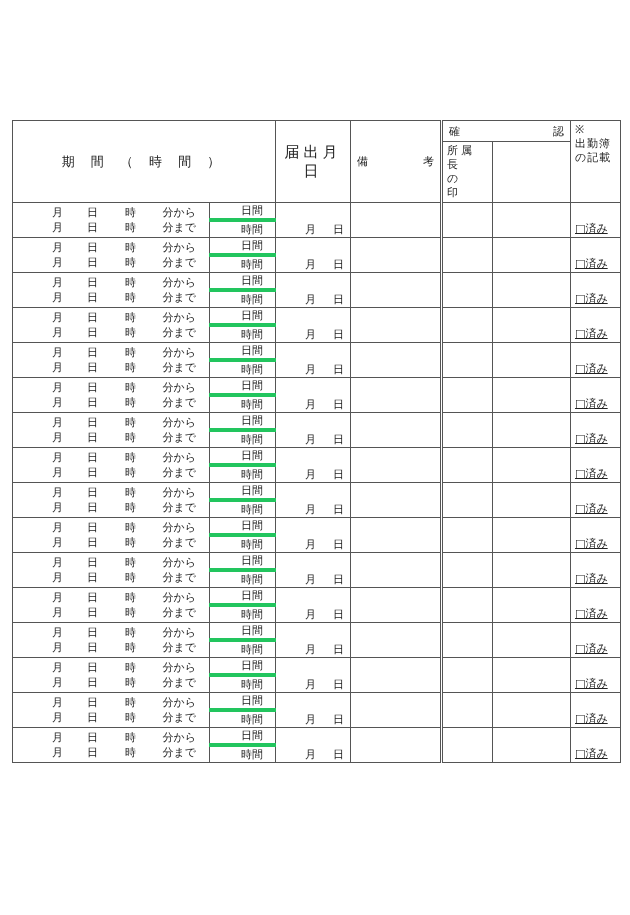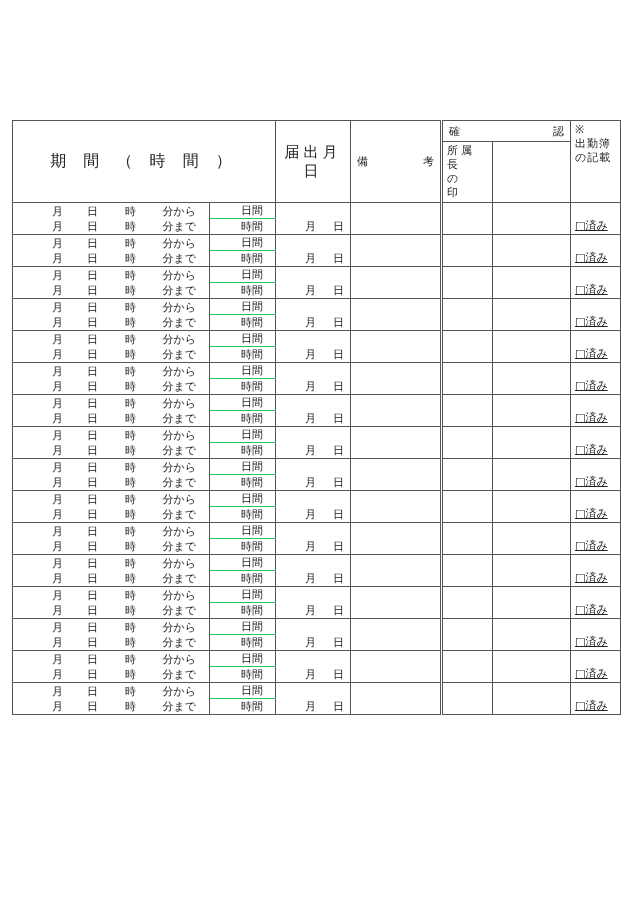--- a/index.html
+++ b/index.html
@@ -2,38 +2,38 @@
 <html><head>
 <meta charset="utf-8">
 <style>
   html, body { margin:0; padding:0; background:#ffffff; }
   body { width:630px; height:915px; position:relative; overflow:hidden;
          font-family:"DejaVu Serif", "Liberation Serif", serif; color:#222; }
   .sheet { position:absolute; left:12px; top:120px; width:608px; }
   table { border-collapse:collapse; width:608px; table-layout:fixed; font-size:11px; }
   td, th { border:1px solid #555; padding:0; font-weight:normal; vertical-align:middle; }
   .hdr th { height:51px; }
-  .h-period { text-align:center; letter-spacing:6px; font-size:16px; }
+  .h-period { text-align:center; letter-spacing:6px; font-size:13px; }
   .h-date { text-align:center; letter-spacing:4px; font-size:15px; }
   .h-remarks { font-size:11px; }
   .h-remarks .l { float:left; padding-left:6px; }
   .h-remarks .r { float:right; padding-right:6px; }
   .h-confirm-top { height:20px; font-size:11px; }
   .h-confirm-top .l { float:left; padding-left:6px; }
   .h-confirm-top .r { float:right; padding-right:6px; }
   .h-seal { font-size:11px; line-height:14px; padding:2px 4px; text-align:left; letter-spacing:3px; }
   .h-att { font-size:11px; line-height:14px; text-align:left; padding:2px 4px; letter-spacing:1px; vertical-align:top; }
   .dbl-left { border-left:3px double #555; }
   .row td { height:15px; line-height:15px; }
   .period-cell { font-size:11px; }
   .period-line { display:flex; height:15px; line-height:15px; }
   .period-line span { display:inline-block; text-align:right; }
   .p-m { width:50px; } .p-d { width:35px; } .p-h { width:38px; } .p-min { width:60px; }
   .dur { text-align:right; padding-right:12px; font-size:11px; }
-  .dur-top { border-bottom:1px solid #22c55e; }
+  .dur-top { border-bottom:4px solid #22c55e; }
   .notice { vertical-align:bottom !important; font-size:11px;text-decoration:underline; }
   .notice .m { display:inline-block; width:40px; text-align:right; }
   .notice .d { display:inline-block; width:28px; text-align:right; }
   .done { vertical-align:bottom !important; font-size:11px; padding-left:4px !important; padding-bottom:1px !important;text-decoration:underline; }
 </style>
 </head>
 <body>
 
 <div class="sheet">
 <table>

